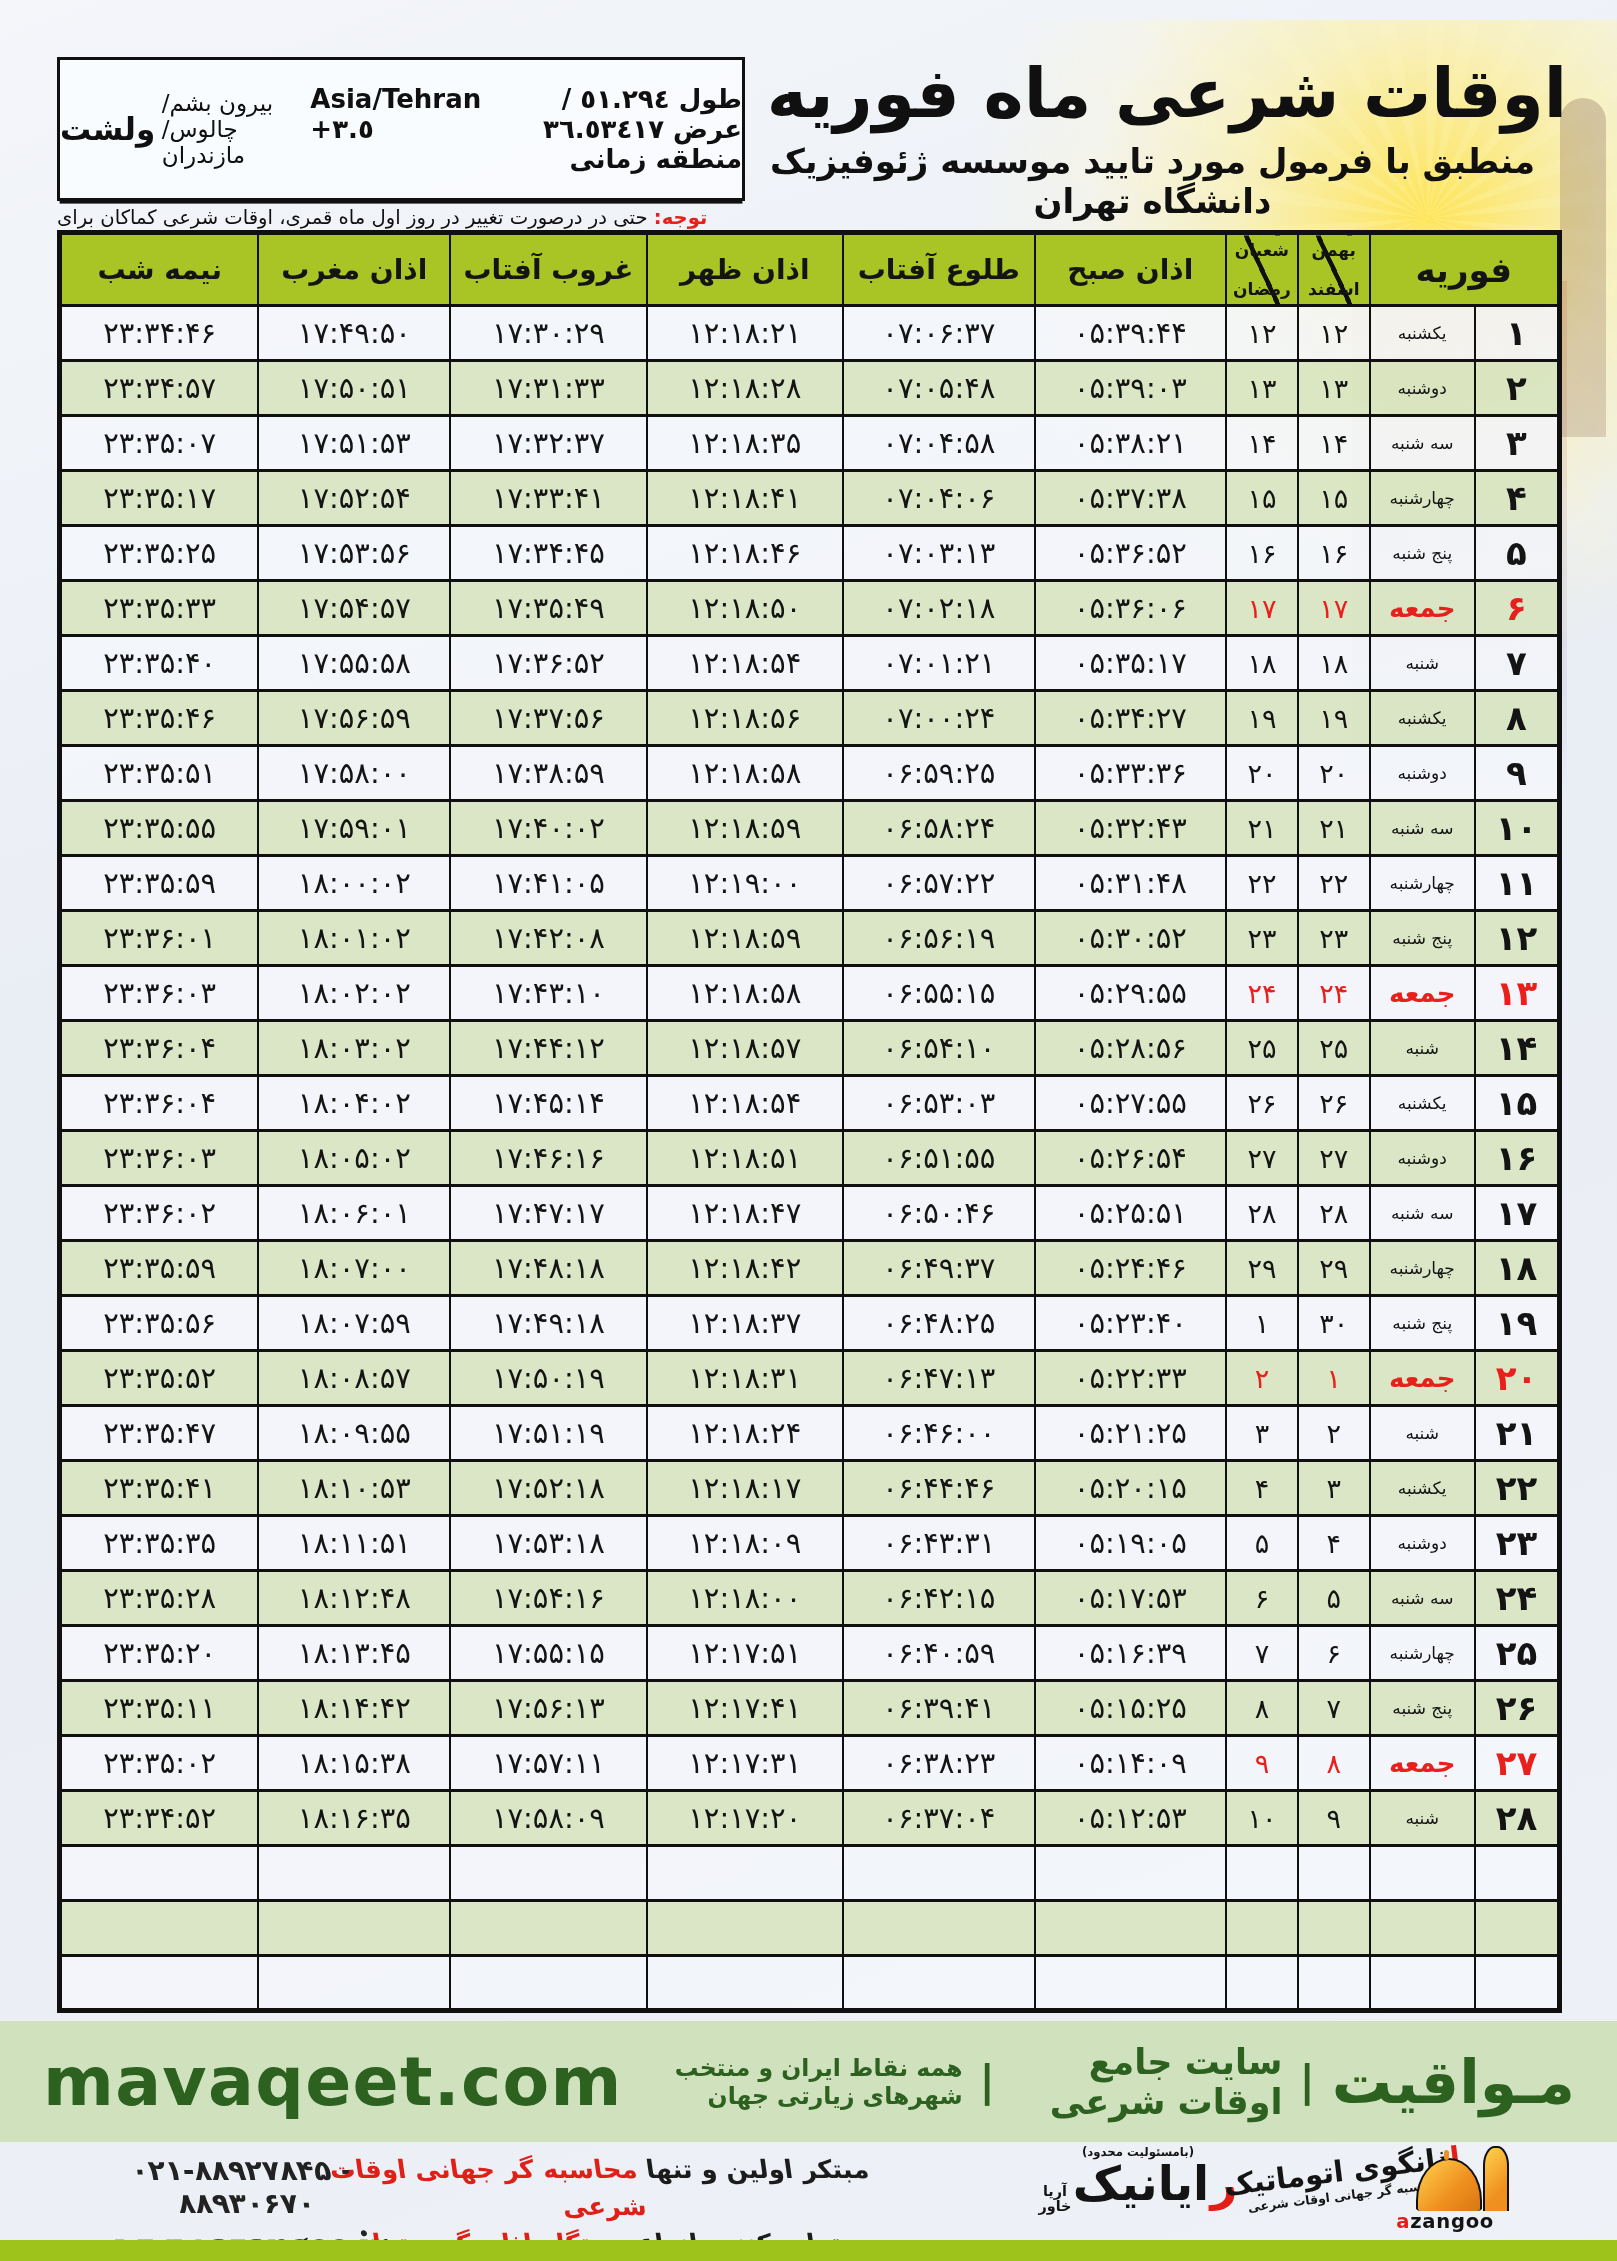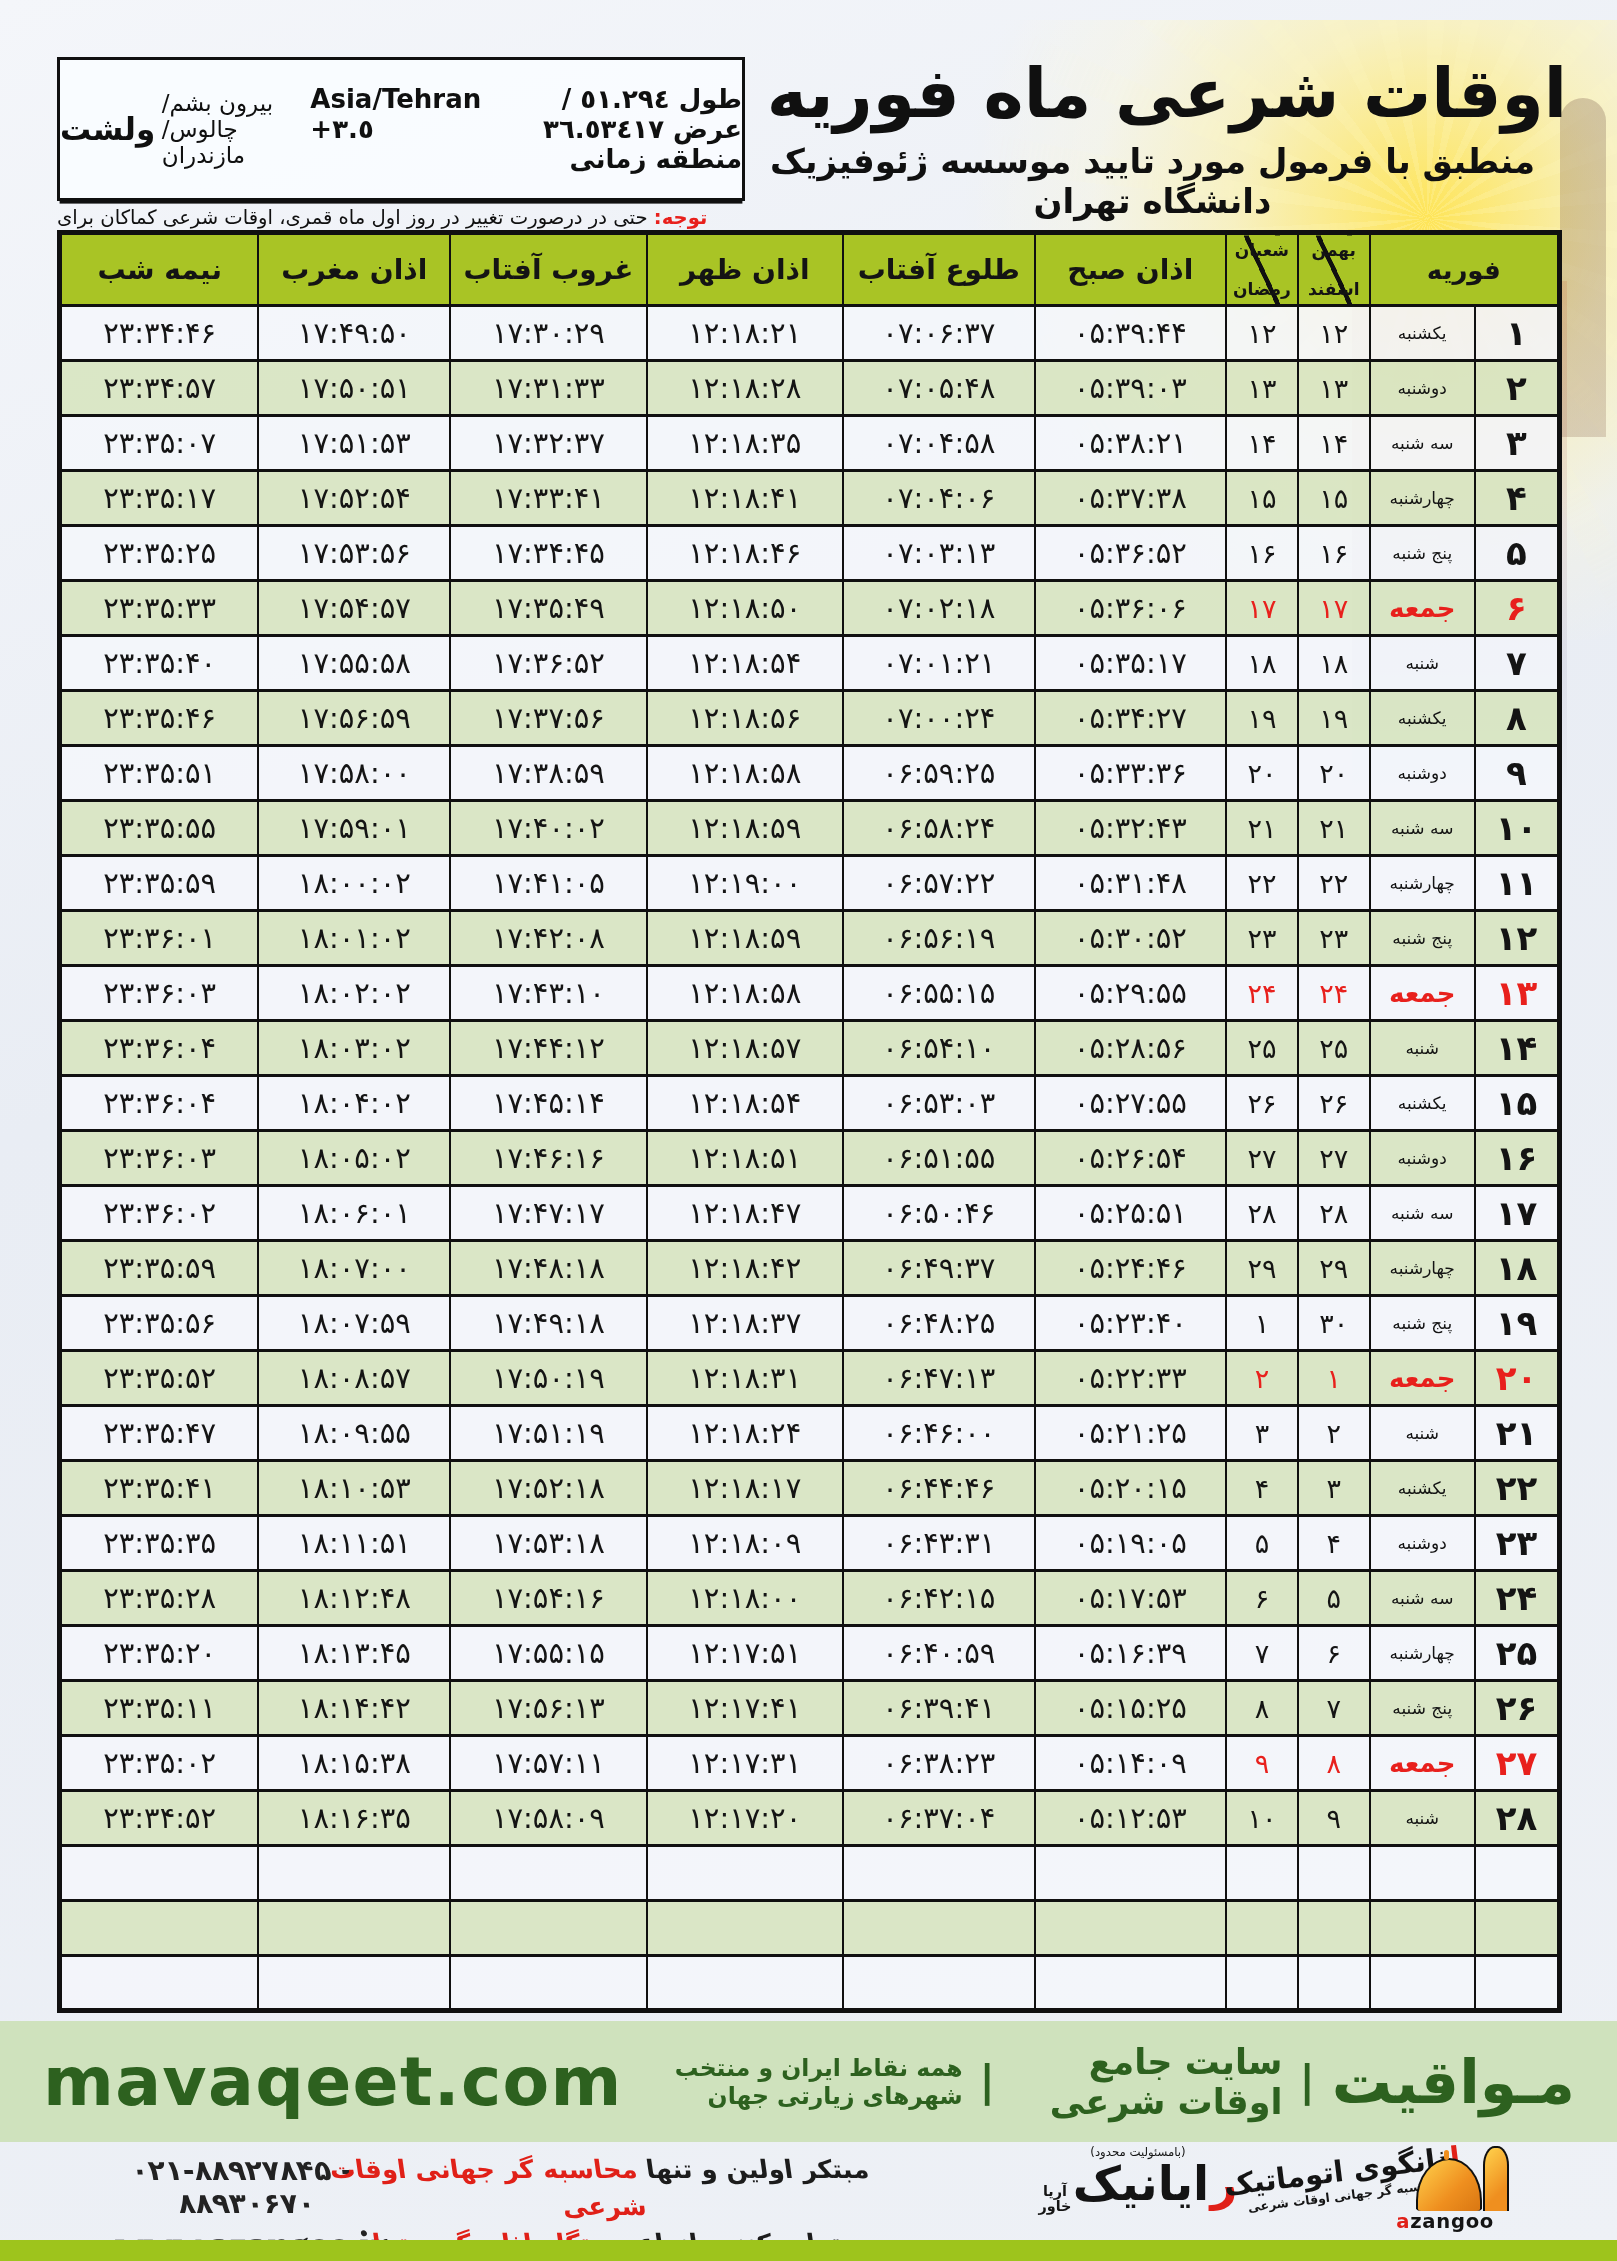--- a/index.html
+++ b/index.html
@@ -39,21 +39,21 @@
 
   
   table.pt{position:absolute;left:57px;top:230px;width:1505px;border-collapse:collapse;table-layout:fixed;
            border:5.2px solid #101010;background:transparent;}
   table.pt th,table.pt td{border-left:2px solid #101010;border-right:2px solid #101010;
            border-top:3.9px solid #101010;border-bottom:3.9px solid #101010;
            text-align:center;vertical-align:middle;padding:0;overflow:hidden;color:#141414;}
   tr.head{height:73px;}
   tr.head th{background:#a9c425;}
   .h-main{font-size:28px;font-weight:bold;}
-  .h-month{font-size:26px;font-weight:bold;margin-left:20px;}
+  .h-month{font-size:34px;font-weight:bold;margin-left:20px;}
   .h-split{position:relative;font-weight:bold;
            background-image:linear-gradient(65deg,rgba(0,0,0,0) 47.5%,#101010 47.5%,#101010 52.5%,rgba(0,0,0,0) 52.5%) !important;
            background-color:#a9c425 !important;}
   .h-split .top{position:absolute;top:5.2px;left:0;right:0;font-size:17px;}
   .h-split .bot{position:absolute;bottom:5.2px;left:0;right:0;font-size:17px;margin-top:24px;}
   tbody tr{height:55px;}
   tbody tr:nth-child(odd) td{background:rgba(244,246,250,.88);}
   tbody tr:nth-child(even) td{background:rgba(216,229,194,.93);}
   td.t{font-size:29px;direction:ltr;letter-spacing:0.7px;}
   td.n{font-size:27px;}
@@ -74,21 +74,21 @@
 
   
   .footer{position:absolute;left:0;top:2142px;width:1618px;height:98px;}
   .phones{position:absolute;left:65px;top:11.7px;width:365px;text-align:center;transform:skewX(8deg);}
   .phone-line{font-size:28px;font-weight:bold;direction:ltr;color:#222;}
   .az-url{font-size:40px;font-weight:bold;font-family:"Liberation Serif",serif;color:#222;margin-top:1.3px;}
   .center-text{position:absolute;left:307px;top:9px;width:600px;text-align:center;direction:rtl;
                font-size:25.4px;font-weight:bold;line-height:1.45;transform:skewX(8deg);color:#1c1c1c;}
   .center-text .red{color:#e02018;}
   .rayanik{position:absolute;right:356px;top:2.6px;width:248px;text-align:center;direction:rtl;color:#141414;}
-  .ray-small{font-size:11.7px;font-weight:normal;}
+  .ray-small{font-size:11.7px;font-weight:bold;}
   .ray-main{font-size:47px;font-weight:bold;line-height:1.05;display:flex;direction:rtl;justify-content:center;align-items:baseline;gap:1.3px;}
   .ray-main .r{color:#e02018;}
   .ray-sub{display:inline-flex;flex-direction:column;font-size:14.4px;font-weight:bold;line-height:1.1;transform:translateY(-3.9px);}
   .az-logo{position:absolute;right:26px;top:0px;width:307px;height:98px;}
   .az-fa{position:absolute;right:130px;top:11.7px;transform:rotate(-7deg);text-align:center;direction:rtl;}
   .az-fa-main{font-size:29px;font-weight:bold;color:#141414;white-space:nowrap;}
   .az-fa-main .red{color:#e02018;}
   .az-fa-tag{font-size:12.4px;font-weight:bold;color:#141414;white-space:nowrap;}
   .domes{position:absolute;right:78px;top:3.9px;width:98px;height:65px;}
   .dome{position:absolute;bottom:0;left:0;width:62px;height:51px;border:2.6px solid #101010;border-bottom:none;

